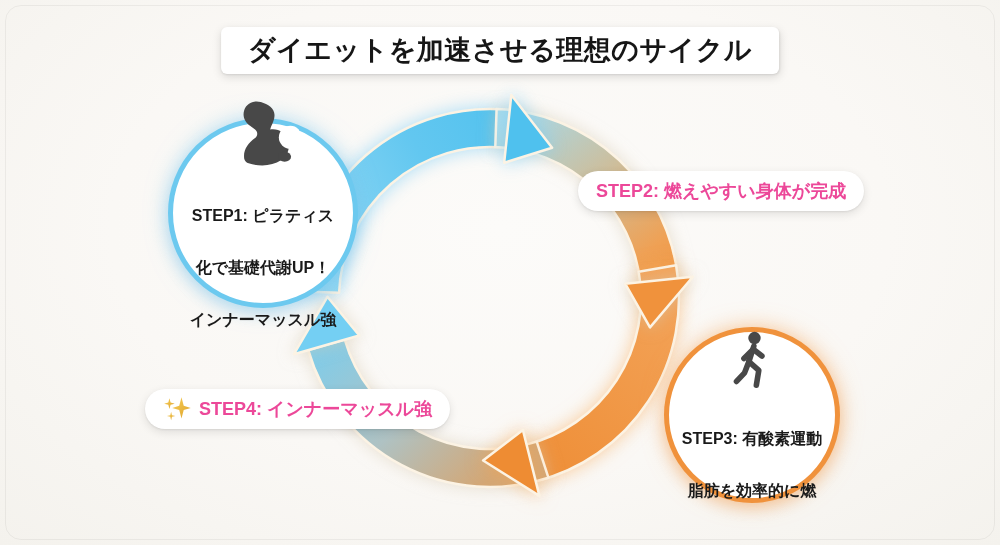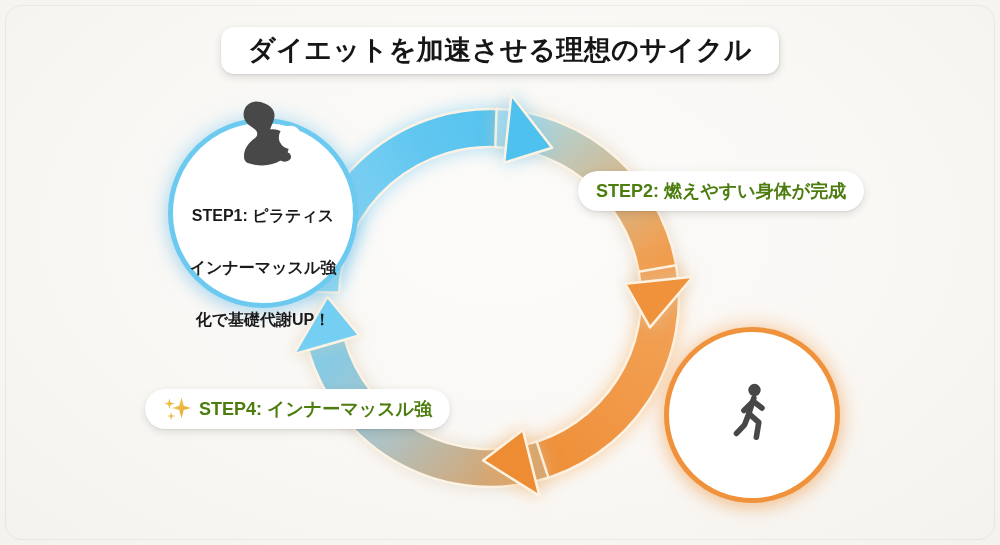--- a/index.html
+++ b/index.html
@@ -5,21 +5,21 @@
   html,body{margin:0;padding:0;background:#ffffff;}
   #stage{
     position:relative;width:1000px;height:545px;overflow:hidden;
     background:radial-gradient(ellipse at 50% 42%, #FCFBF9 0%, #FAF8F5 55%, #F4F2ED 100%);
     font-family:"Liberation Sans","DejaVu Sans",sans-serif;
     color:#161616;
   }
   .frame{position:absolute;inset:5px;border:1px solid rgba(0,0,0,0.05);border-radius:16px;pointer-events:none;}
   .title-badge{
     position:absolute;top:27px;left:500px;transform:translateX(-50%);
-    background:#ffffff;border-radius:13px;padding:0 27px;height:47px;line-height:47px;
+    background:#ffffff;border-radius:6px;padding:0 27px;height:47px;line-height:47px;
     font-size:27px;font-weight:800;letter-spacing:0.5px;white-space:nowrap;
     box-shadow:0 3px 10px rgba(0,0,0,0.13), 0 1px 2px rgba(0,0,0,0.08);
   }
   #cycle-arrows{position:absolute;left:0;top:0;}
   .arrow-blue{filter:drop-shadow(0 0 9px rgba(125,205,245,0.65));}
   .arrow-orange{filter:drop-shadow(0 0 9px rgba(248,165,80,0.55));}
   .arrow-mix{filter:drop-shadow(0 0 8px rgba(215,200,175,0.55));}
   .step-circle{
     position:absolute;border-radius:50%;background:#ffffff;
     display:flex;flex-direction:column;align-items:center;justify-content:center;
@@ -32,21 +32,21 @@
   .step-circle.orange{
     left:664px;top:327px;width:176px;height:176px;border:5px solid #F0923C;
     box-shadow:0 0 22px rgba(245,160,80,0.55), 0 6px 14px rgba(230,150,80,0.25);
   }
   .step-circle .circle-icon{flex:0 0 auto;margin-bottom:5px;}
   .circle-text{font-size:16px;font-weight:800;line-height:1.25;color:#1a1a1a;}
   .circle-text span{display:block;margin-top:32px;}
   .step-badge{
     position:absolute;background:#ffffff;border-radius:22px;height:40px;
     display:flex;align-items:center;padding:0 18px;white-space:nowrap;
-    font-size:18px;font-weight:800;color:#4d7c0f;
+    font-size:18px;font-weight:800;color:#ec4899;
     box-shadow:0 3px 10px rgba(0,0,0,0.11), 0 1px 2px rgba(0,0,0,0.07);
   }
   #step2-badge{left:578px;top:171px;}
   #step4-badge{left:145px;top:389px;}
   .badge-icon{margin-right:8px;display:inline-flex;}
 </style>
 </head>
 <body>
 
 <div id="stage">
@@ -90,41 +90,43 @@
   <div class="step-circle blue">
     <svg class="circle-icon" width="72" height="72" viewBox="0 0 100 100">
       <path fill="#484848" d="M47,7 C37,4 27,9 24,18 C21,27 25,35 32,40 L39,45 C43,48 43,54 39,57
         C29,64 22,74 24,86 C25,89 27,91 30,92 C45,97 63,96 75,88 C84,82 88,71 85,61
         C82,50 71,43 60,45 C62,38 66,33 66,25 C66,16 57,10 47,7 Z"></path>
       <circle cx="88" cy="56" r="16" fill="#ffffff"></circle>
       <ellipse cx="80" cy="83" rx="9" ry="7" fill="#484848"></ellipse>
     </svg>
     <div class="circle-text">
       <span>STEP1: ピラティス</span>
+      <span>化で基礎代謝UP！</span>
       <span>インナーマッスル強</span>
-      <span>化で基礎代謝UP！</span>
     </div>
   </div>
 
   <div class="step-badge" id="step2-badge">
     <span>STEP2: 燃えやすい身体が完成</span>
   </div>
 
   <div class="step-circle orange">
     <svg class="circle-icon" width="62" height="62" viewBox="0 0 100 100">
       <circle cx="54" cy="13" r="10" fill="#484848"></circle>
       <g fill="none" stroke="#484848" stroke-width="9" stroke-linecap="round" stroke-linejoin="round">
         <path d="M53,26 L45,51"></path>
         <path d="M52,31 L37,46"></path>
         <path d="M52,31 L66,42"></path>
         <path d="M45,51 L61,65 L57,89"></path>
         <path d="M45,51 L38,69 L25,83"></path>
       </g>
     </svg>
     <div class="circle-text">
+      <span>STEP3: 有酸素運動</span>
+      <span>脂肪を効率的に燃</span>
     </div>
   </div>
 
   <div class="step-badge" id="step4-badge">
     <svg class="badge-icon" width="28" height="28" viewBox="0 0 100 100">
       <defs>
         <linearGradient id="gold" x1="0" y1="0" x2="1" y2="1">
           <stop offset="0" stop-color="#F6CE58"></stop>
             <stop offset="1" stop-color="#DFA32B"></stop>
         </linearGradient>

